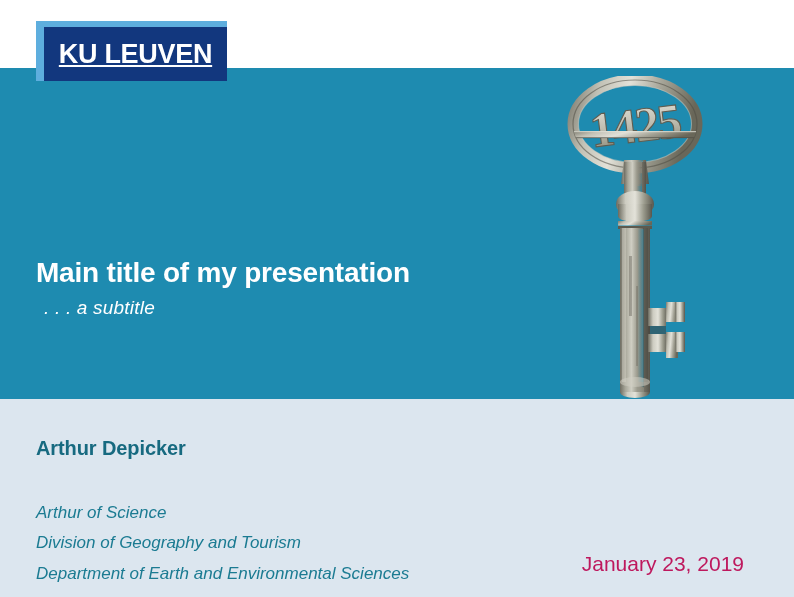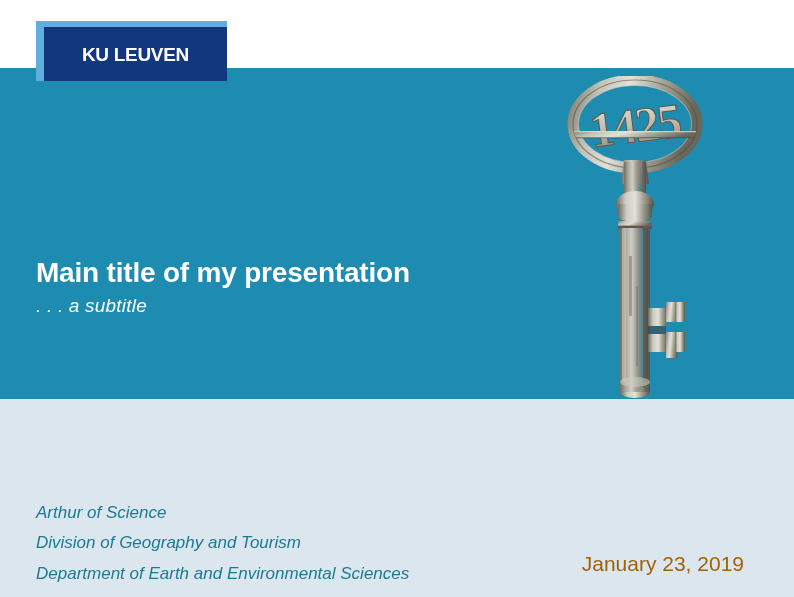--- a/index.html
+++ b/index.html
@@ -52,25 +52,26 @@
     position: absolute;
     left: 8px; top: 6px;
     width: 183px; height: 54px;
     background: #12377e;
     display: flex;
     align-items: center;
     justify-content: center;
   }
   .logo-text {
     color: #ffffff;
-    font-size: 19px;
+    font-size: 27px;
     font-weight: bold;
     letter-spacing: -0.3px;
     line-height: 1;
     font-family: "Liberation Sans", sans-serif;
+    text-decoration: underline;
   }
 
   
   .title-block {
     position: absolute;
     left: 36px;
     top: 257px;
     width: 520px;
   }
   .main-title {
@@ -79,21 +80,21 @@
     font-weight: bold;
     line-height: 1.15;
     margin: 0 0 6px 0;
     letter-spacing: -0.2px;
   }
   .subtitle {
     color: #ffffff;
     font-size: 19px;
     font-style: italic;
     line-height: 1.2;
-    margin: 0;
+    margin: 8px;
     letter-spacing: 0.2px;
   }
 
   
   .author {
     position: absolute;
     left: 36px;
     top: 437px;
     color: #176a80;
     font-size: 20px;
@@ -108,21 +109,21 @@
     font-size: 17px;
     font-style: italic;
     line-height: 1.78;
   }
   .affiliation div { white-space: nowrap; }
 
   .date {
     position: absolute;
     right: 50px;
     top: 552px;
-    color: #a16207;
+    color: #be185d;
     font-size: 21px;
     font-style: normal;
     white-space: nowrap;
   }
 
   
   .key-img {
     position: absolute;
     left: 560px;
     top: 76px;
@@ -225,20 +226,21 @@
     <ellipse cx="75" cy="316" rx="15" ry="6" fill="url(#metalCollar)"></ellipse>
     <rect x="60" y="306" width="30" height="10" fill="url(#metalV)"></rect>
     <ellipse cx="75" cy="306" rx="15" ry="5" fill="#cfcec3" opacity="0.55"></ellipse>
   </svg>
 
   <div class="title-block">
     <h1 class="main-title">Main title of my presentation</h1>
     <p class="subtitle">. . . a subtitle</p>
   </div>
 
+  <div class="author">Arthur Depicker</div>
 
   <div class="affiliation">
     <div>Arthur of Science</div>
     <div>Division of Geography and Tourism</div>
     <div>Department of Earth and Environmental Sciences</div>
   </div>
 
   <div class="date">January 23, 2019</div>
 
 </div>

